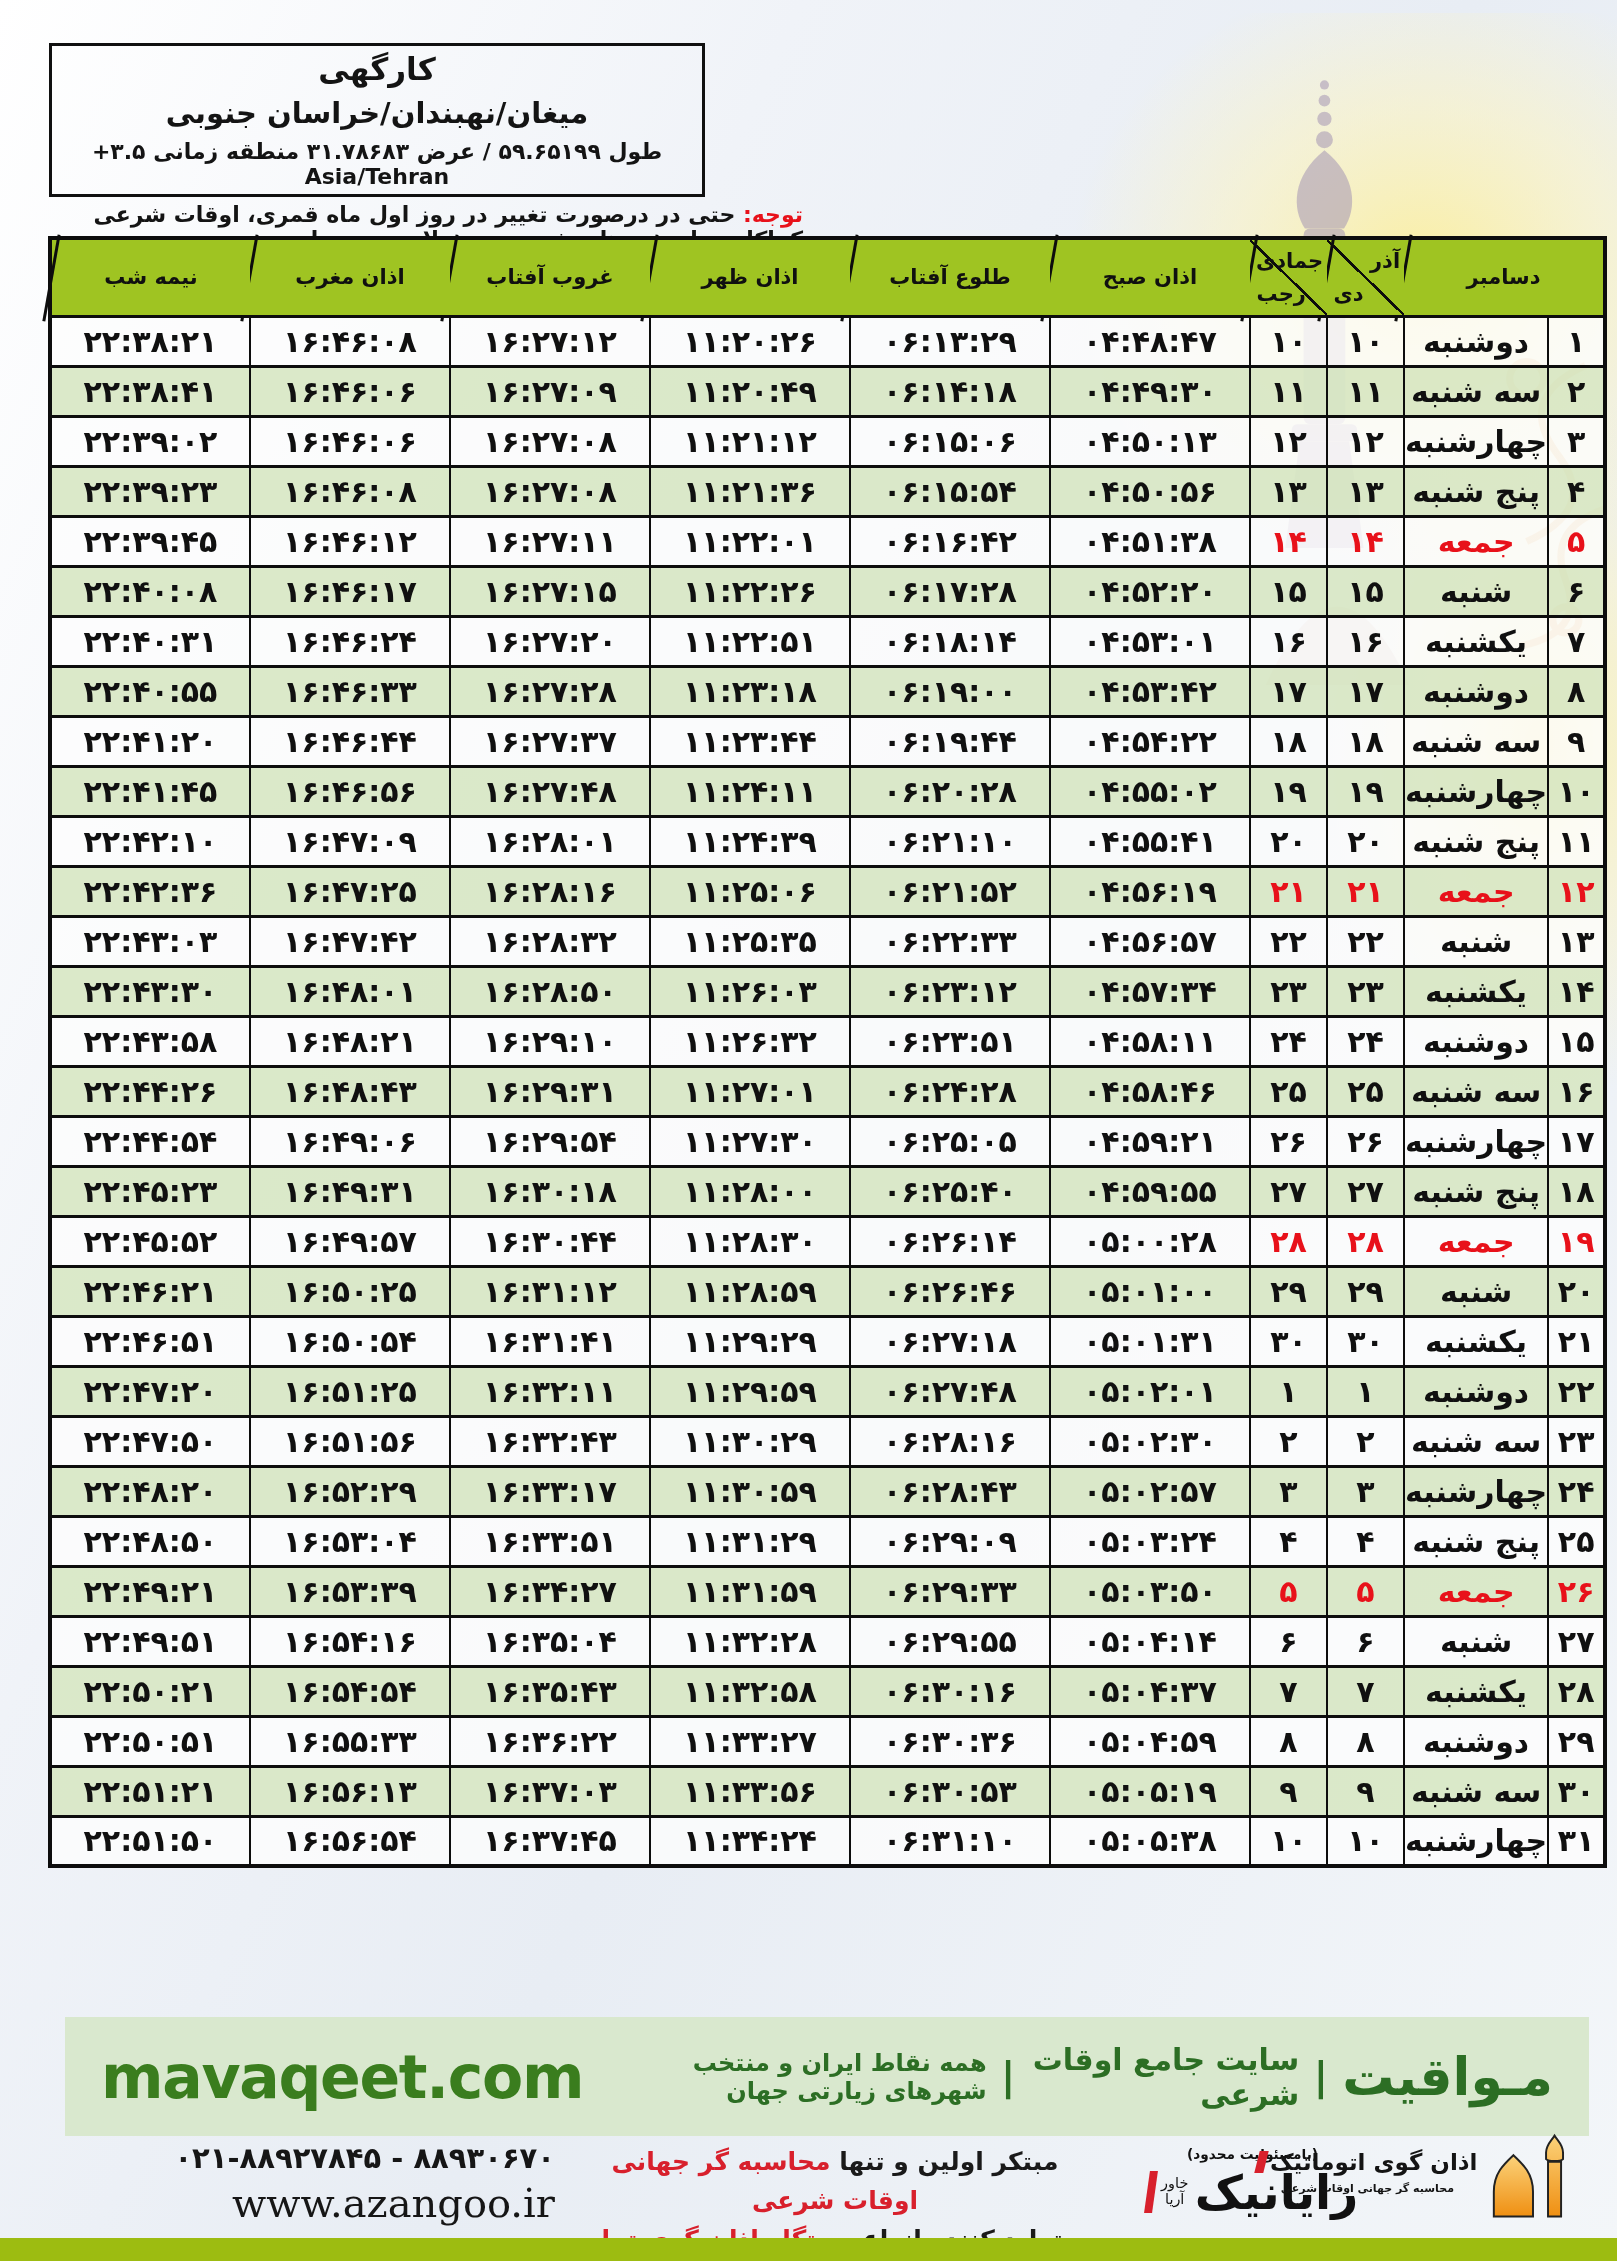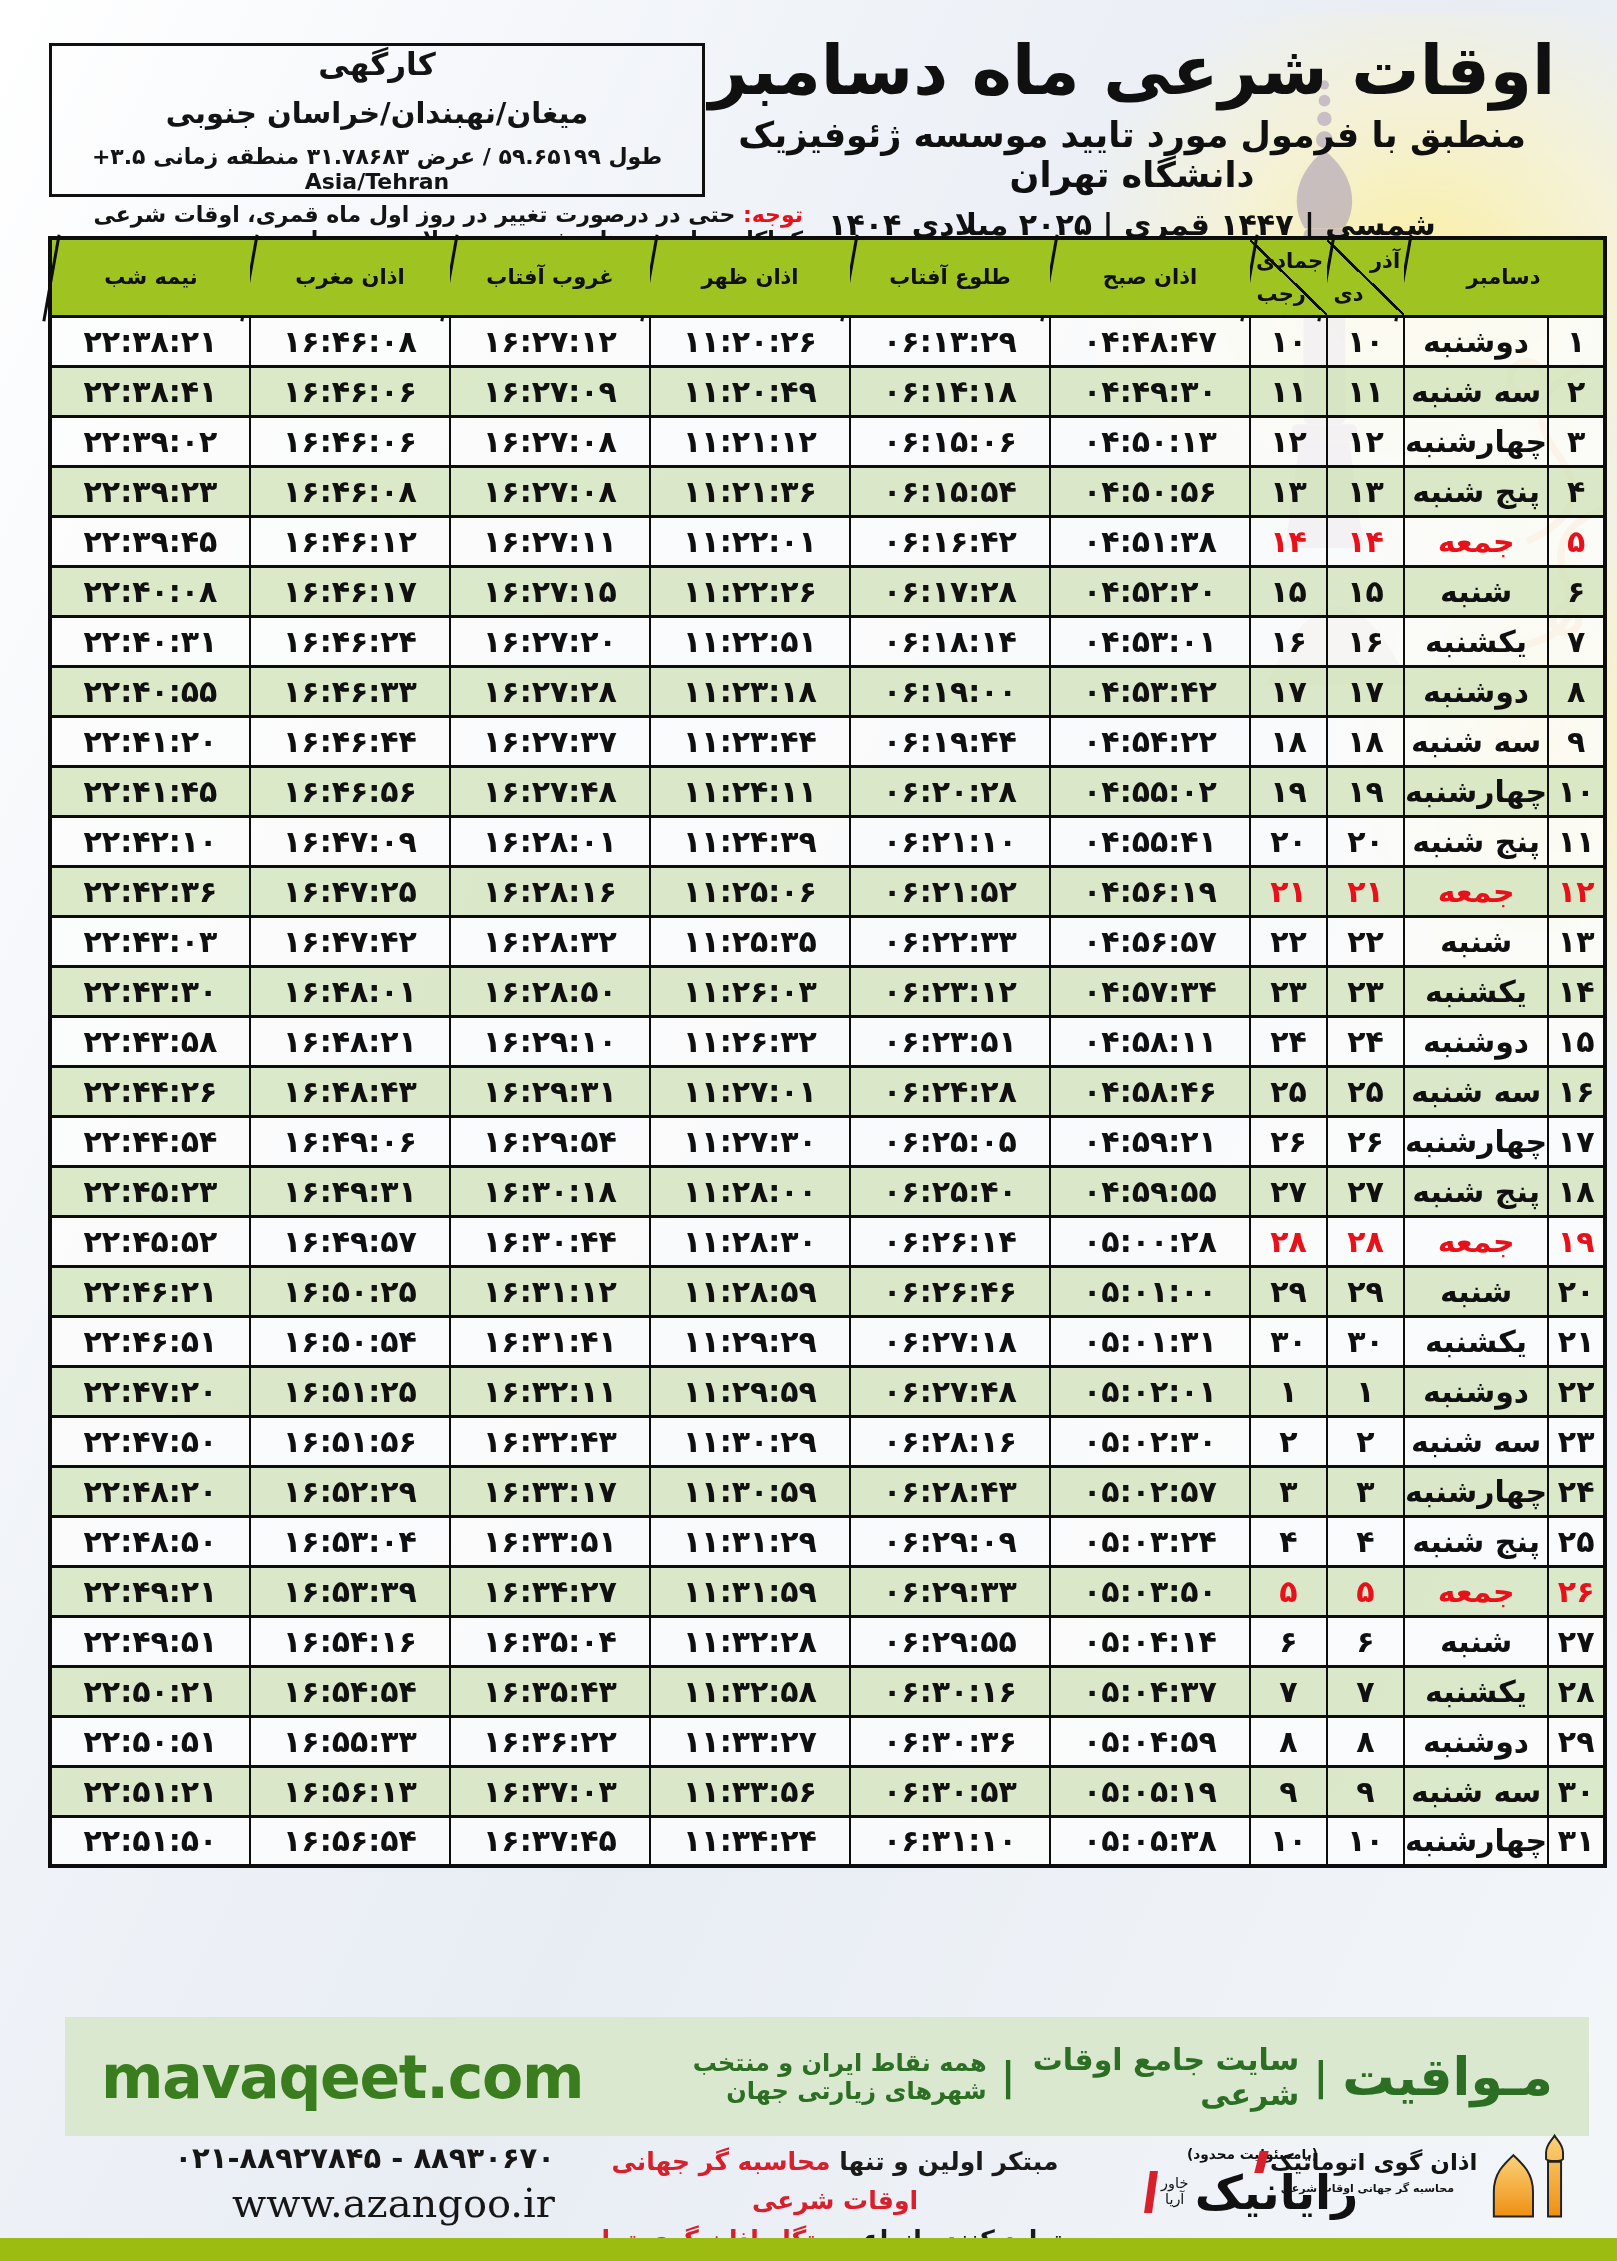--- a/index.html
+++ b/index.html
@@ -4,21 +4,21 @@
 <style>
   * { box-sizing: border-box; margin:0; padding:0; }
   body { font-family:"DejaVu Sans","Liberation Sans",sans-serif; background:#fff; }
   .page { position:relative; width:1618px; height:2261px; overflow:hidden;
           background:linear-gradient(115deg,#ffffff 0%,#f0f3f8 30%,#e8edf4 55%,#f3f6f9 100%); }
   .layer { position:absolute; z-index:1; }
   .decor { position:absolute; top:13px; right:0; z-index:0; }
 
   
   .info-box { left:49px; top:43px; width:656px; height:154px; border:3.3px solid #101010;
-              display:flex; flex-direction:column; justify-content:space-between; align-items:center;
+              display:flex; flex-direction:column; justify-content:center; align-items:center;
               text-align:center; direction:rtl; gap:9px; }
   .info-line1 { font-size:31px; font-weight:bold; color:#141414; }
   .info-line2 { font-size:29px; font-weight:bold; color:#141414; }
   .info-line3 { font-size:22px; font-weight:bold; color:#141414; direction:rtl; }
   .info-line3 .tz { direction:ltr; unicode-bidi:isolate; }
 
   .title-block { right:52px; top:34px; width:868px; text-align:center; direction:rtl; }
   .main-title { font-size:68px; font-weight:bold; color:#101010; line-height:1.1; }
   .sub-title  { font-size:35px;  font-weight:bold; color:#101010; margin-top:6.5px; }
   .date-line  { font-size:30px;  font-weight:bold; color:#101010; margin-top:11.7px; direction:ltr; }
@@ -126,25 +126,20 @@
   <div class="layer info-box">
     <div class="info-line1">کارگهی</div>
     <div class="info-line2">میغان/نهبندان/خراسان جنوبی</div>
     <div class="info-line3">
       <span>طول ۵۹.۶۵۱۹۹ / عرض ۳۱.۷۸۶۸۳ منطقه زمانی</span>
       <span class="tz">+۳.۵</span>
       <span>Asia/Tehran</span>
     </div>
   </div>
 
-  <div class="layer title-block">
-    <div class="main-title">اوقات شرعی ماه دسامبر</div>
-    <div class="sub-title">منطبق با فرمول مورد تایید موسسه ژئوفیزیک دانشگاه تهران</div>
-    <div class="date-line">۱۴۰۴ شمسی | ۱۴۴۷ قمری | ۲۰۲۵ میلادی</div>
-  </div>
 
   <div class="layer notice">
     <span class="red">توجه:</span><span> حتی در درصورت تغییر در روز اول ماه قمری، اوقات شرعی کماکان برای روزهای شمسی و میلادی معتبر است.</span>
   </div>
 
   <table class="prayer">
     <thead>
       <tr>
         <th colspan="2" style="width:163px">دسامبر</th>
         <th class="diag" style="width:77px">

